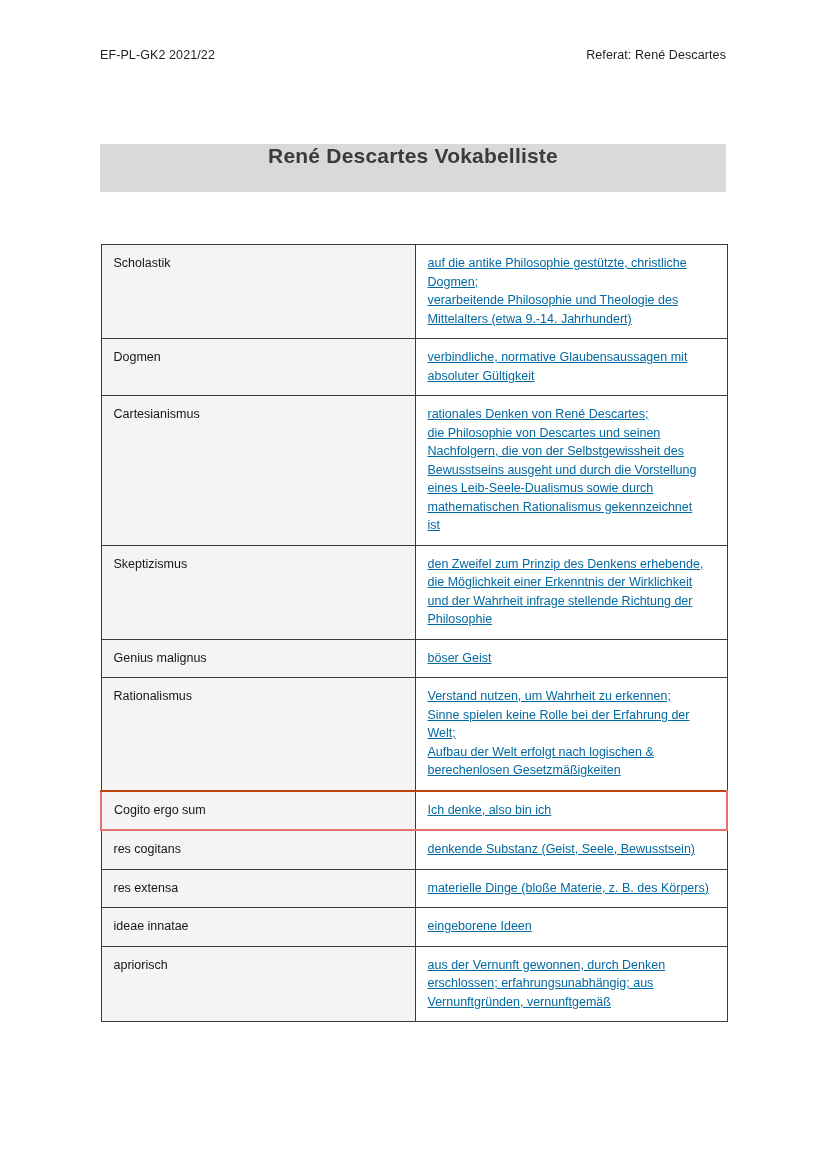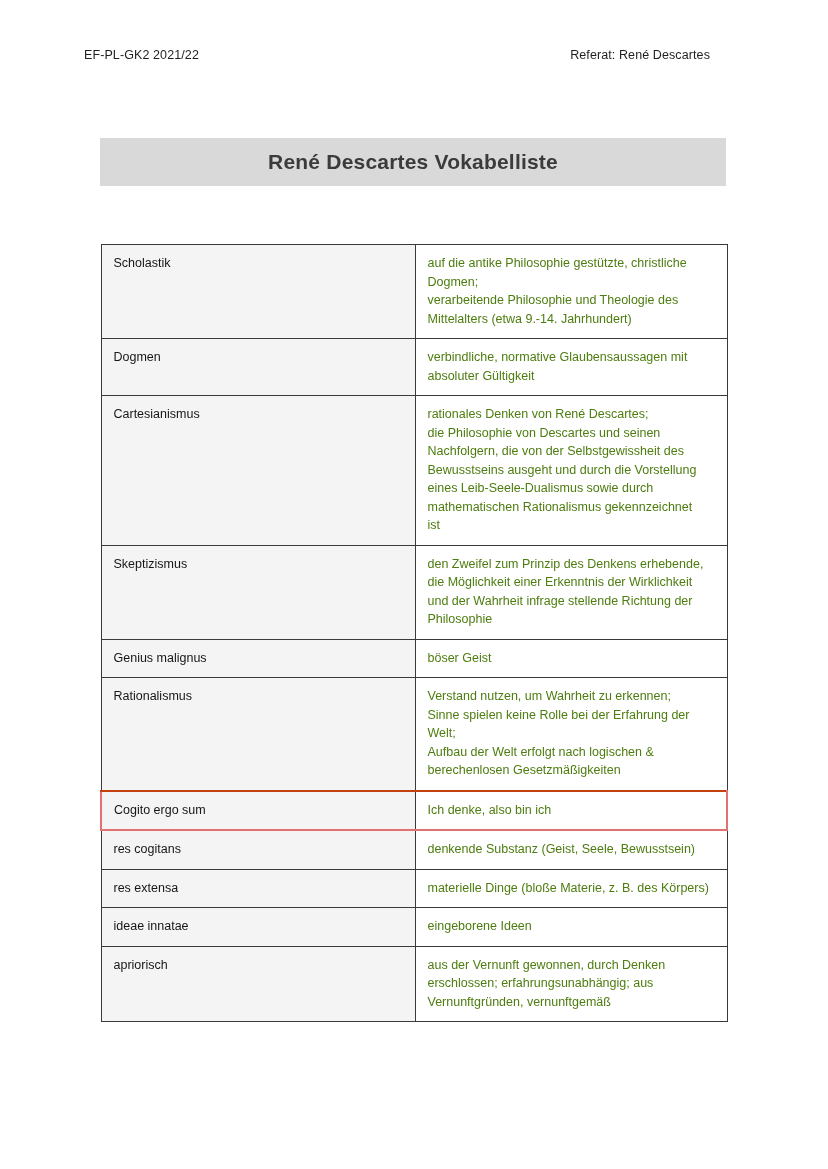--- a/index.html
+++ b/index.html
@@ -19,43 +19,43 @@
 
   .page {
     position: absolute;
     inset: 0;
     background: #ffffff;
   }
 
   
   .doc-header {
     position: absolute;
-    left: 84px;
+    left: 100px;
     top: 48px;
     width: 626px;
     display: flex;
     justify-content: space-between;
     align-items: baseline;
     font-size: 12.5px;
     color: #1f1f1f;
     letter-spacing: 0.1px;
   }
   .doc-header .hdr-left  { text-align: left; }
   .doc-header .hdr-right { text-align: right; margin-left: 46px; }
 
   
   .title-banner {
     position: absolute;
     left: 100px;
-    top: 138px;
+    top: 144px;
     width: 626px;
     height: 48px;
     background: #d9d9d9;
     display: flex;
-    align-items: center;
+    align-items: flex-start;
     justify-content: center;
   }
   .title-banner .title-text {
     font-size: 21px;
     font-weight: bold;
     color: #3b3b3b;
     letter-spacing: 0.2px;
   }
 
   
@@ -80,21 +80,22 @@
     font-size: 12.5px;
     line-height: 1.48;
   }
   td.term {
     background: #f4f4f4;
     font-weight: normal;
     color: #161616;
   }
   td.def {
     background: #ffffff;
-    color: #4d7c0f;
+    color: #0369a1;
+    text-decoration: underline;
   }
   td.def .def-line { display: block; white-space: pre-wrap; }
 
   
   tr.highlighted td {
     border-top: 2px solid #c2410c;
     border-bottom: 2px solid #e27272;
   }
   tr.highlighted td.term { border-left: 2px solid #e27272; }
   tr.highlighted td.def  { border-right: 2px solid #e27272; }

